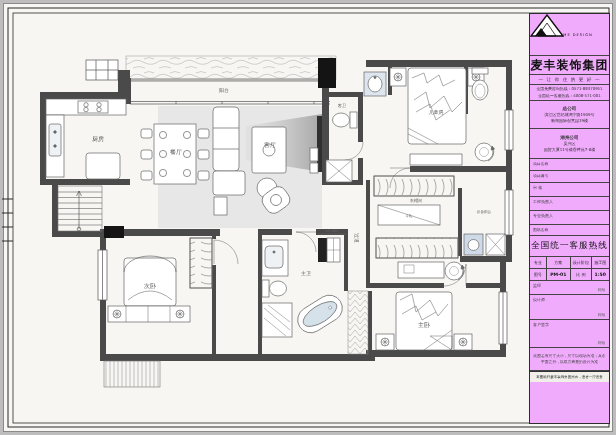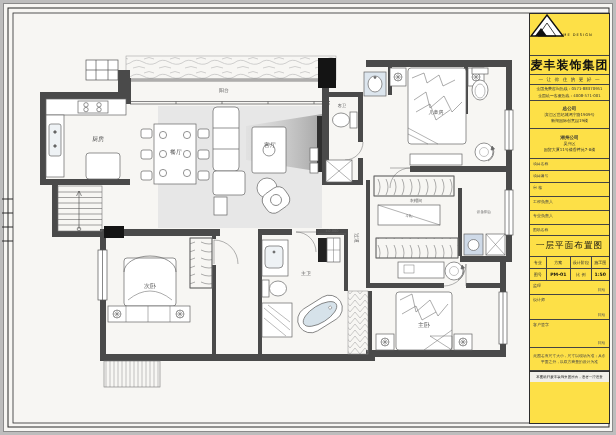--- a/index.html
+++ b/index.html
@@ -7,21 +7,21 @@
        font-family:"DejaVu Sans",sans-serif;}
   .stage{position:relative;width:616px;height:435px;}
   .sheet{position:absolute;inset:3px;background:#f7f6f3;border:1px solid #8a8a8a;}
   svg{position:absolute;left:0;top:0;}
   .lbl{font-size:6px;fill:#555;text-anchor:middle;}
   .lbl-m{font-size:5px;fill:#555;text-anchor:middle;}
   .lbl-s{font-size:4.2px;fill:#666;text-anchor:middle;}
   .lbl-xs{font-size:3.6px;fill:#666;text-anchor:middle;}
   
   .tb{position:absolute;left:529px;top:13px;width:81px;height:411px;
-      border:1px solid #2c2c2c;background:#fde047;display:flex;flex-direction:column;
+      border:1px solid #2c2c2c;background:#f0abfc;display:flex;flex-direction:column;
       box-sizing:border-box;color:#222;}
   .tb *{box-sizing:border-box;}
   .tb-box{border-bottom:1px solid #444;flex:0 0 auto;position:relative;overflow:hidden;}
   .tb-logo{height:42px;display:flex;flex-direction:column;align-items:center;justify-content:center;}
   .tb-logo-caption{font-size:3.6px;letter-spacing:1px;color:#111;margin-top:1px;}
   .tb-company{height:19px;display:flex;align-items:center;justify-content:center;
       font-size:12px;font-weight:bold;letter-spacing:1px;color:#111;}
   .tb-slogan{height:10px;display:flex;align-items:center;justify-content:center;
       font-size:4.6px;letter-spacing:1px;color:#333;}
   .tb-hotlines{height:16px;display:flex;flex-direction:column;align-items:center;justify-content:center;
@@ -355,21 +355,21 @@
       <div class="t">湖州公司</div>
       <div>吴兴区</div>
       <div>国贸大厦11号楼香樟苑7-8楼</div>
     </div>
     <div class="tb-box tb-minilabel">项目名称</div>
     <div class="tb-box tb-minilabel">项目编号</div>
     <div class="tb-box tb-row">审 核</div>
     <div class="tb-box tb-row">工程负责人</div>
     <div class="tb-box tb-row">专业负责人</div>
     <div class="tb-box tb-minilabel" style="height:11px">图纸名称</div>
-    <div class="tb-box tb-drawname">一层平面布置图</div>
+    <div class="tb-box tb-drawname">全国统一客服热线</div>
     <div class="tb-box tb-table">
       <div class="tb-cell">专业</div>
       <div class="tb-cell">方案</div>
       <div class="tb-cell">设计阶段</div>
       <div class="tb-cell">施工图</div>
       <div class="tb-cell r2">图号</div>
       <div class="tb-cell r2 b">PM-01</div>
       <div class="tb-cell r2">比 例</div>
       <div class="tb-cell r2 b">1:50</div>
     </div>

